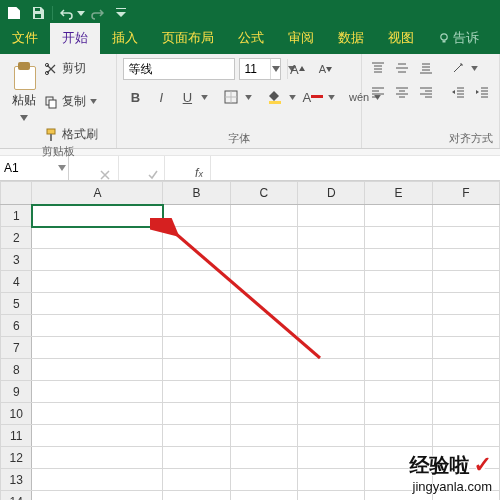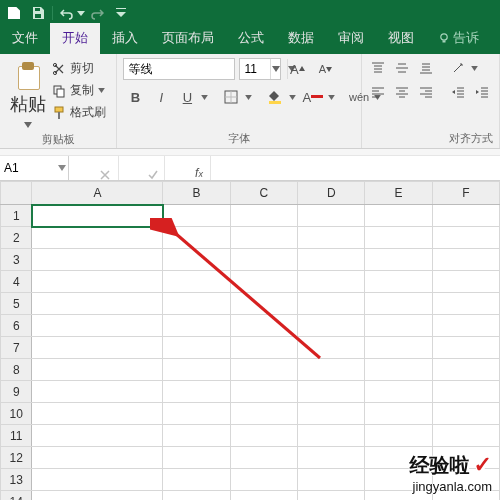--- a/index.html
+++ b/index.html
@@ -6,37 +6,37 @@
 .app{width:500px;height:500px;position:relative;overflow:hidden;background:#fff;}
 
 .titlebar{height:26px;background:#0f6d3a;display:flex;align-items:center;padding:0 6px;}
 .tb-ico{width:16px;height:16px;margin-right:6px;position:relative;}
 .tb-ico:after{content:"";position:absolute;inset:2px;background:#fff;clip-path:polygon(0 0,70% 0,100% 30%,100% 100%,0 100%);}
 .tb-btn{width:20px;height:20px;display:flex;align-items:center;justify-content:center;color:#cde8d8;cursor:pointer;}
 .tb-sep{width:1px;height:14px;background:#2a8755;margin:0 4px;}
 .tb-drop{width:10px;color:#cde8d8;}
 
 .tabrow{height:28px;background:#0f6d3a;display:flex;align-items:flex-end;}
-.tab{padding:6px 12px 7px;color:#e5e5e5;font-size:13px;cursor:pointer;}
+.tab{padding:6px 12px 7px;color:#fde047;font-size:13px;cursor:pointer;}
 .tab.active{background:#f1f1f1;color:#4c1d95;}
 .tab.tell{display:flex;align-items:center;color:#a6d4bb;}
 .tab.tell svg{margin-right:3px;}
 
 .ribbon{background:#f1f1f1;border-bottom:1px solid #d0d0d0;display:flex;height:94px;}
 .group{border-right:1px solid #dcdcdc;padding:4px 6px 2px;display:flex;flex-direction:column;justify-content:space-between;}
 .group-label{text-align:center;font-size:11px;color:#666;padding-top:1px;}
 .group-body{flex:1;display:flex;}
 
 .clip-left{display:flex;flex-direction:column;align-items:center;justify-content:flex-start;padding:0 4px;}
 .paste-ico{width:28px;height:30px;position:relative;margin-top:2px;}
 .paste-ico:before{content:"";position:absolute;left:4px;top:6px;width:20px;height:22px;background:#fff;border:1px solid #c9a96e;border-radius:2px;}
 .paste-ico:after{content:"";position:absolute;left:8px;top:2px;width:12px;height:8px;background:#b08b45;border-radius:2px;}
-.paste-lbl{font-size:18px;color:#333;margin-top:2px;}
+.paste-lbl{font-size:12px;color:#333;margin-top:2px;}
 .paste-dd{margin-top:1px;}
-.clip-right{display:flex;flex-direction:column;gap:5px;padding:2px 2px 0 2px;}
+.clip-right{display:flex;flex-direction:column;gap:16px;padding:2px 2px 0 2px;}
 .mini{display:flex;align-items:center;gap:4px;color:#444;font-size:12px;cursor:pointer;}
 .mini svg{flex:0 0 auto;}
 
 .fontgrp{min-width:220px;}
 .font-row1{display:flex;align-items:center;gap:4px;margin-bottom:6px;}
 .combo{display:flex;align-items:center;background:#fff;border:1px solid #c5c5c5;height:20px;}
 .combo input{border:none;outline:none;height:18px;padding:0 4px;font-size:12px;background:transparent;}
 .combo .dd{width:14px;height:100%;display:flex;align-items:center;justify-content:center;border-left:1px solid #dcdcdc;color:#666;cursor:pointer;}
 .iconbtn{height:20px;min-width:18px;padding:0 2px;display:flex;align-items:center;justify-content:center;color:#555;cursor:pointer;border:1px solid transparent;}
 .font-row2{display:flex;align-items:center;gap:2px;}
@@ -115,22 +115,22 @@
         </svg>
   </div>
 </div>
 
 <div class="tabrow">
   <div class="tab">文件</div>
   <div class="tab active">开始</div>
   <div class="tab">插入</div>
   <div class="tab">页面布局</div>
   <div class="tab">公式</div>
+  <div class="tab">审阅</div>
   <div class="tab">数据</div>
-  <div class="tab">审阅</div>
   <div class="tab">视图</div>
   <div class="tab tell">
     <svg width="12" height="12" viewBox="0 0 12 12">
           <circle cx="6" cy="5" r="3.2" fill="none" stroke="#a6d4bb" stroke-width="1.2"></circle>
           <rect x="4.5" y="8.5" width="3" height="2" fill="#a6d4bb"></rect>
         </svg>
     <span>告诉</span>
   </div>
 </div>
 

